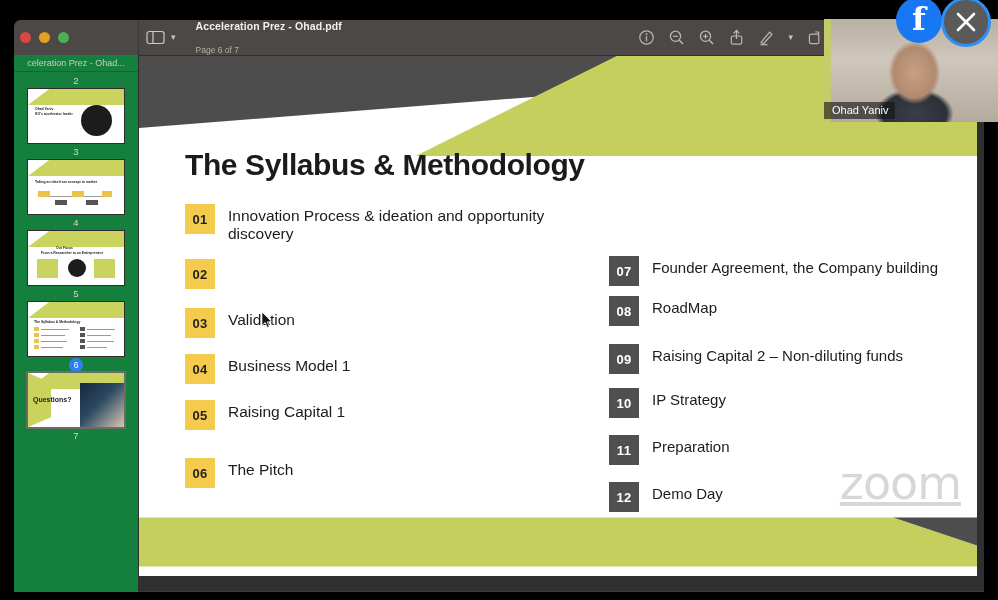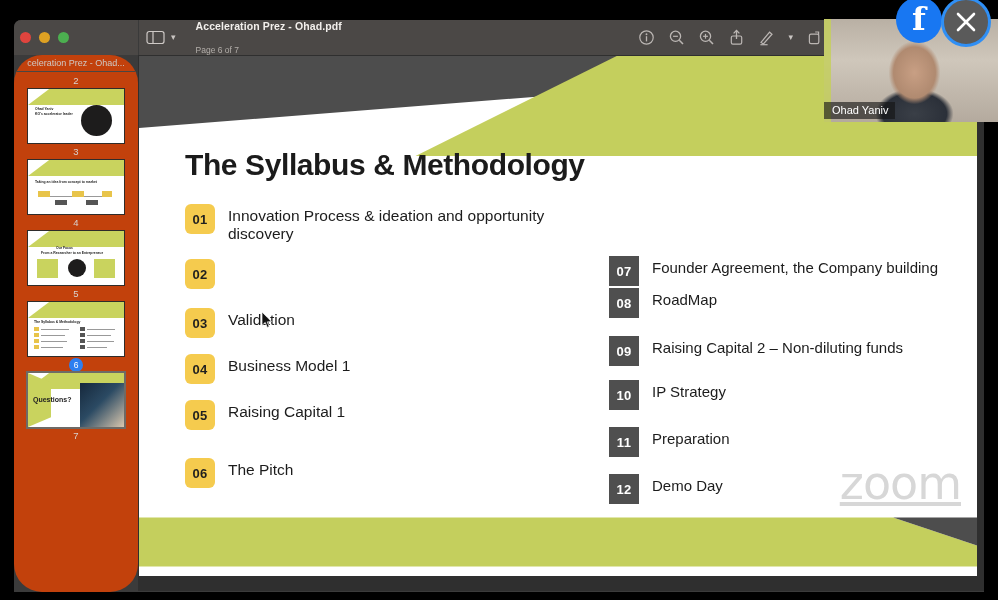--- a/index.html
+++ b/index.html
@@ -51,21 +51,21 @@
   .searchbox {
     width: 78px; height: 17px; border-radius: 3px;
     background: rgba(255,255,255,.07);
     display: flex; align-items: center; gap: 3px; padding: 0 4px;
   }
   .search-ph { color: #9b9592; font-size: 8.5px; }
 
   
   .thumbs {
     position: absolute; left: 0; top: 35px; width: 124px; bottom: 0;
-    background: #c2410c; overflow: hidden; border-radius: 28px;
+    background: #15803d; overflow: hidden;
   }
   .thumbs-head {
     height: 17px; color: #cfc9c6; font-size: 9px;
     display: flex; align-items: center; justify-content: center;
     border-bottom: 1px solid #4a4643; white-space: nowrap; overflow: hidden;
   }
   .thumb-block { display: flex; flex-direction: column; align-items: center; }
   .thumb-num {
     color: #d8d3d0; font-size: 9.5px; height: 17px;
     display: flex; align-items: center; justify-content: center;
@@ -136,21 +136,21 @@
   .col { position: absolute; top: 0; }
   .col-left { left: 0; width: 400px; }
   .col-right { left: 424px; width: 390px; }
 
   .item { display: flex; align-items: flex-start; }
   .badge {
     flex: 0 0 auto; width: 30px; height: 30px;
     display: flex; align-items: center; justify-content: center;
     font-size: 13px; font-weight: bold; letter-spacing: .3px;
   }
-  .badge.y { background: #f5cb4e; color: #1f1f1f; border-radius: 6px; }
+  .badge.y { background: #f5cb4e; color: #1f1f1f; }
   .badge.g { background: #4f4f4f; color: #fff; }
   .item-label {
     margin-left: 13px; font-size: 15.5px; color: #1c1c1c;
     line-height: 1.17; padding-top: 3px;
   }
   .col-right .item-label { font-size: 15px; }
 
   
   .cursor { position: absolute; left: 262px; top: 312px; width: 11px; height: 17px; }
 
@@ -396,21 +396,21 @@
                 <div class="badge y">05</div>
                 <div class="item-label">Raising Capital 1</div>
               </div>
               <div class="item">
                 <div class="badge y">06</div>
                 <div class="item-label">The Pitch</div>
               </div>
             </div>
 
             <div class="col col-right" style="top:52px">
-              <div class="item" style="margin-bottom:2px">
+              <div class="item" style="margin-bottom:10px">
                 <div class="badge g">07</div>
                 <div class="item-label">Founder Agreement, the Company building</div>
               </div>
               <div class="item" style="margin-bottom:18px">
                 <div class="badge g">08</div>
                 <div class="item-label">RoadMap</div>
               </div>
               <div class="item" style="margin-bottom:14px">
                 <div class="badge g">09</div>
                 <div class="item-label">Raising Capital 2 – Non-diluting funds</div>

